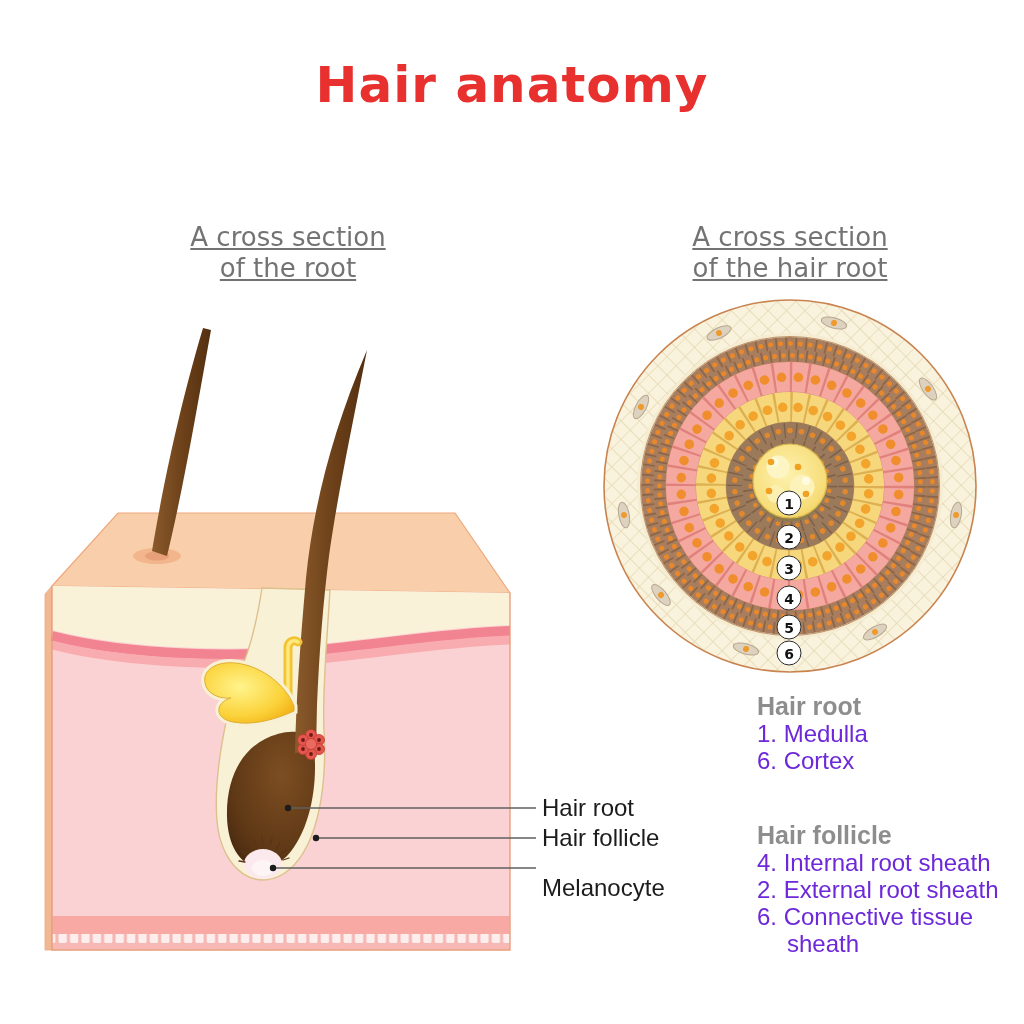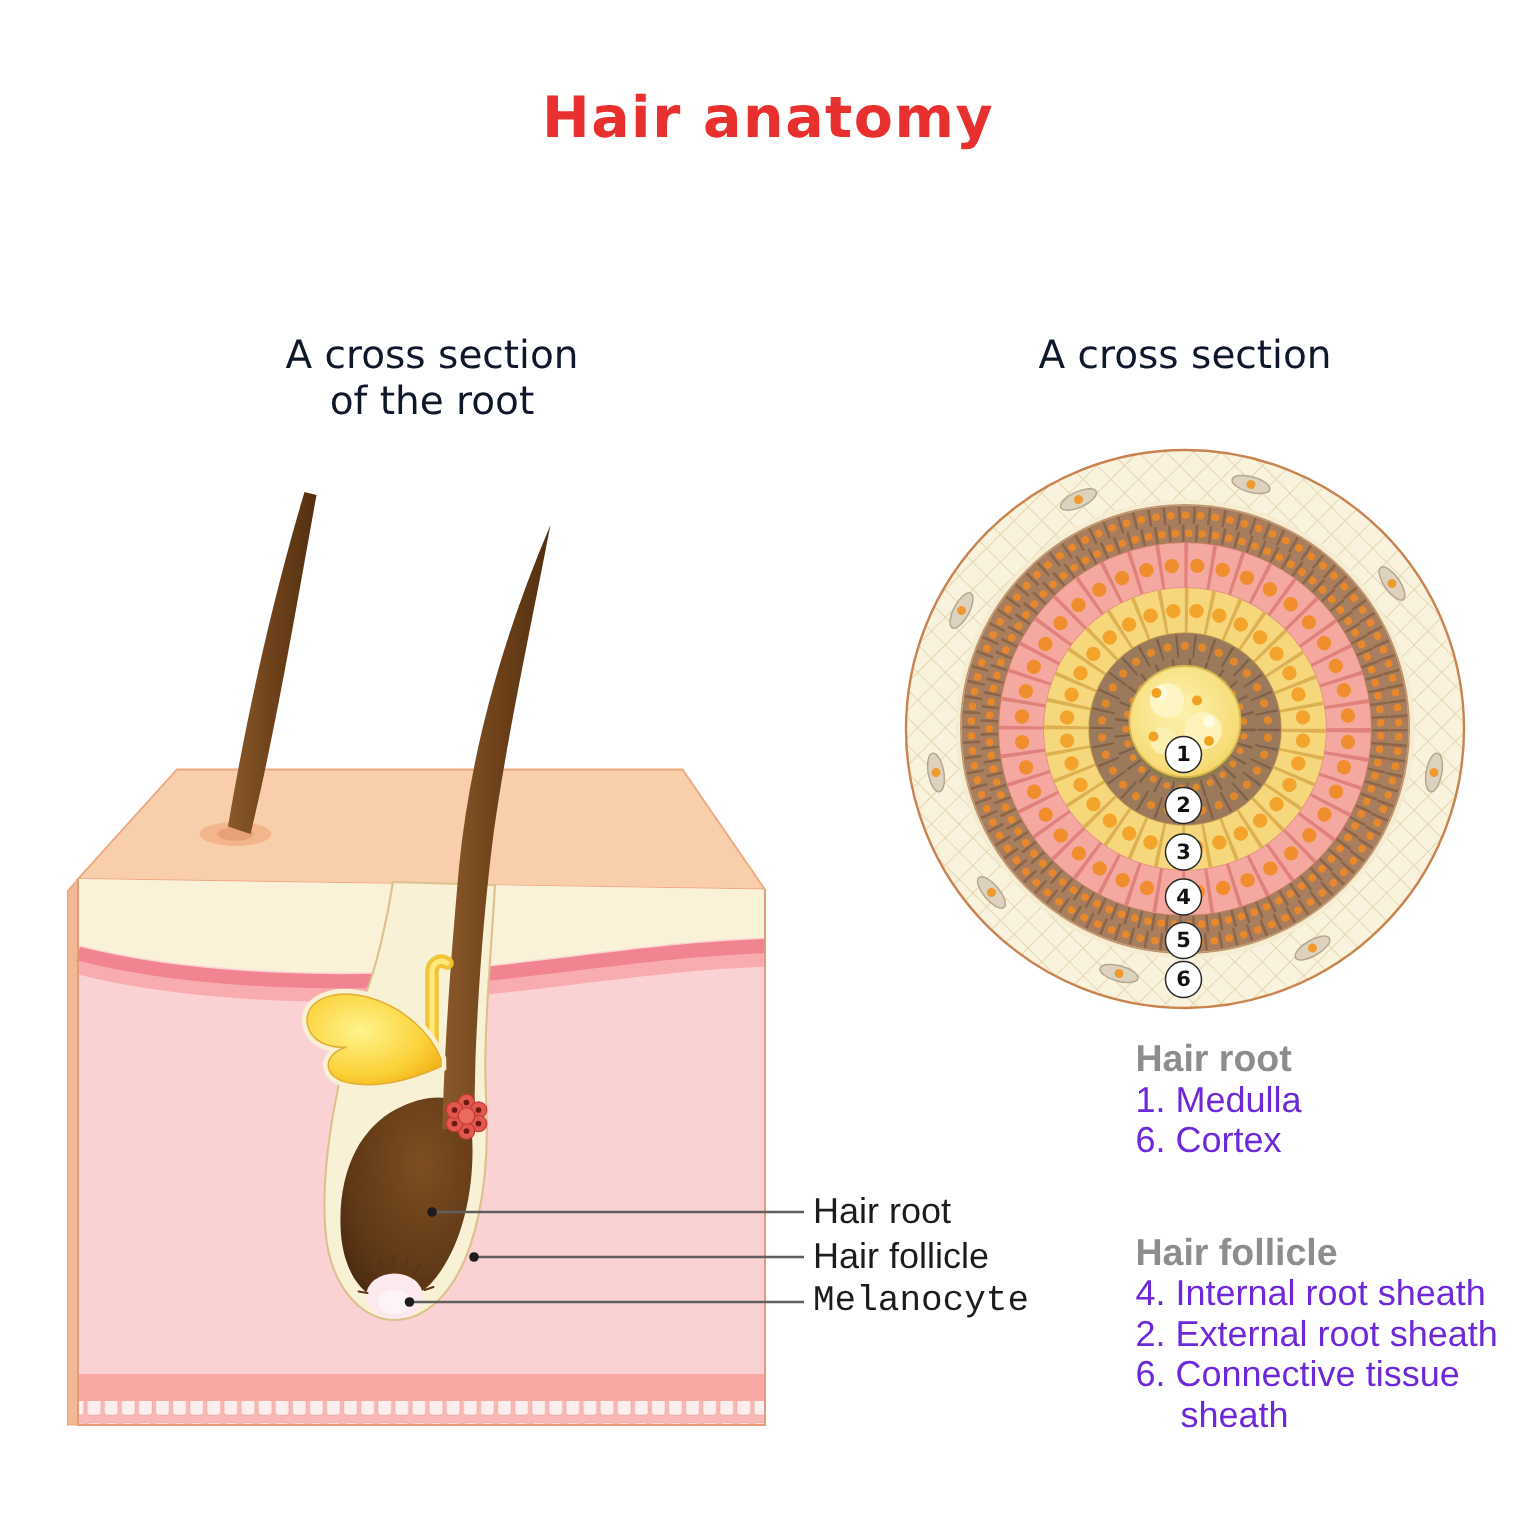--- a/index.html
+++ b/index.html
@@ -1,22 +1,22 @@
 <!DOCTYPE html>
 <html><head>
 <meta charset="utf-8">
 <style>
   html,body{margin:0;padding:0;background:#fff;}
   .stage{position:relative;width:1024px;height:1024px;background:#fff;overflow:hidden;
          font-family:"DejaVu Sans",sans-serif;}
   .art{position:absolute;left:0;top:0;width:1024px;height:1024px;}
   .title{position:absolute;left:0;top:56px;width:1024px;text-align:center;
-         font-size:38px;font-weight:600;letter-spacing:1px;color:#e8312e;}
+         font-size:50px;font-weight:600;letter-spacing:1px;color:#e8312e;}
   .subtitle{position:absolute;width:320px;text-align:center;font-size:26px;line-height:31px;
-            font-weight:500;color:#0f172a;}
+            font-weight:500;color:#737373;text-decoration:underline;}
   .subtitle.left{left:128px;top:222px;}
   .subtitle.right{left:630px;top:222px;}
   .callout{position:absolute;left:542px;font-family:"Liberation Sans",sans-serif;
            font-size:24px;line-height:28px;color:#1c1c1c;white-space:nowrap;}
   .badge{position:absolute;width:25px;height:25px;box-sizing:border-box;border:1.8px solid #2a2a2a;
          border-radius:50%;background:#fff;display:flex;align-items:center;justify-content:center;
          font-size:14px;font-weight:600;color:#111;transform:translate(-50%,-50%);}
   .legend{position:absolute;left:757px;width:262px;font-family:"Liberation Sans",sans-serif;}
   .legend .head{font-size:25px;line-height:27px;font-weight:bold;color:#8d8d8d;}
   .legend .item{font-size:24px;line-height:27px;color:#6d28d9;padding-left:30px;text-indent:-30px;}
@@ -206,25 +206,26 @@
   </svg>
 
   <div class="title">Hair anatomy</div>
 
   <div class="subtitle left">
     <span>A cross section</span><br>
     <span>of the root</span>
   </div>
   <div class="subtitle right">
     <span>A cross section</span><br>
+    <span>of the hair root</span>
   </div>
 
   <div class="callout" style="top:794px;">Hair root</div>
   <div class="callout" style="top:824px;">Hair follicle</div>
-  <div class="callout" style="top:854px;font-family:Liberation Mono, monospace;">Melanocyte</div>
+  <div class="callout" style="top:874px;">Melanocyte</div>
 
   <div class="badge" style="left:789px;top:503px;">1</div>
   <div class="badge" style="left:789px;top:537px;">2</div>
   <div class="badge" style="left:789px;top:568px;">3</div>
   <div class="badge" style="left:789px;top:598px;">4</div>
   <div class="badge" style="left:789px;top:627px;">5</div>
   <div class="badge" style="left:789px;top:653px;">6</div>
 
   <div class="legend block1">
     <div class="head">Hair root</div>

